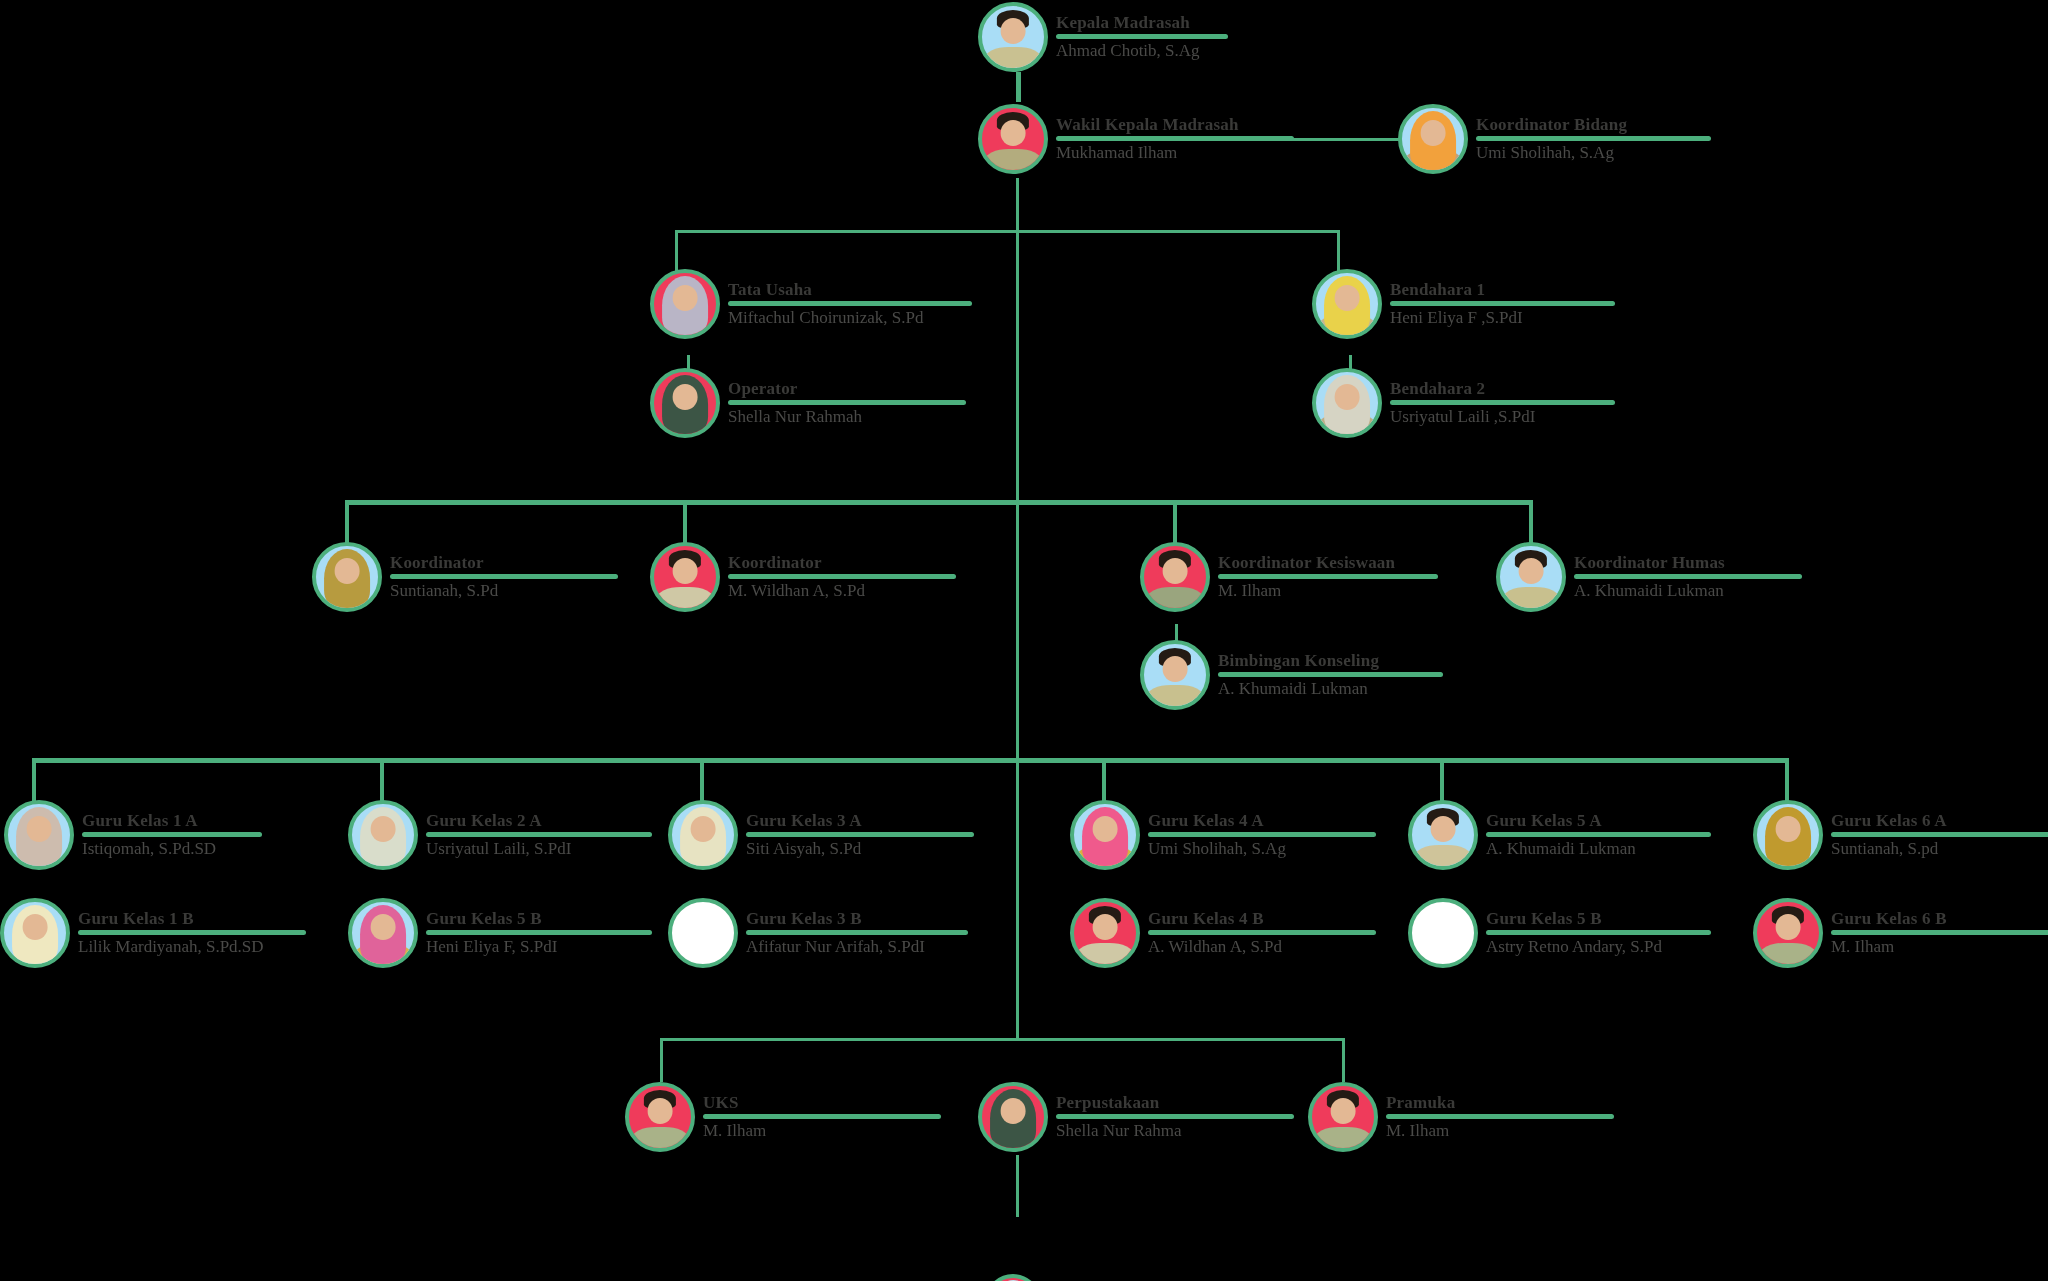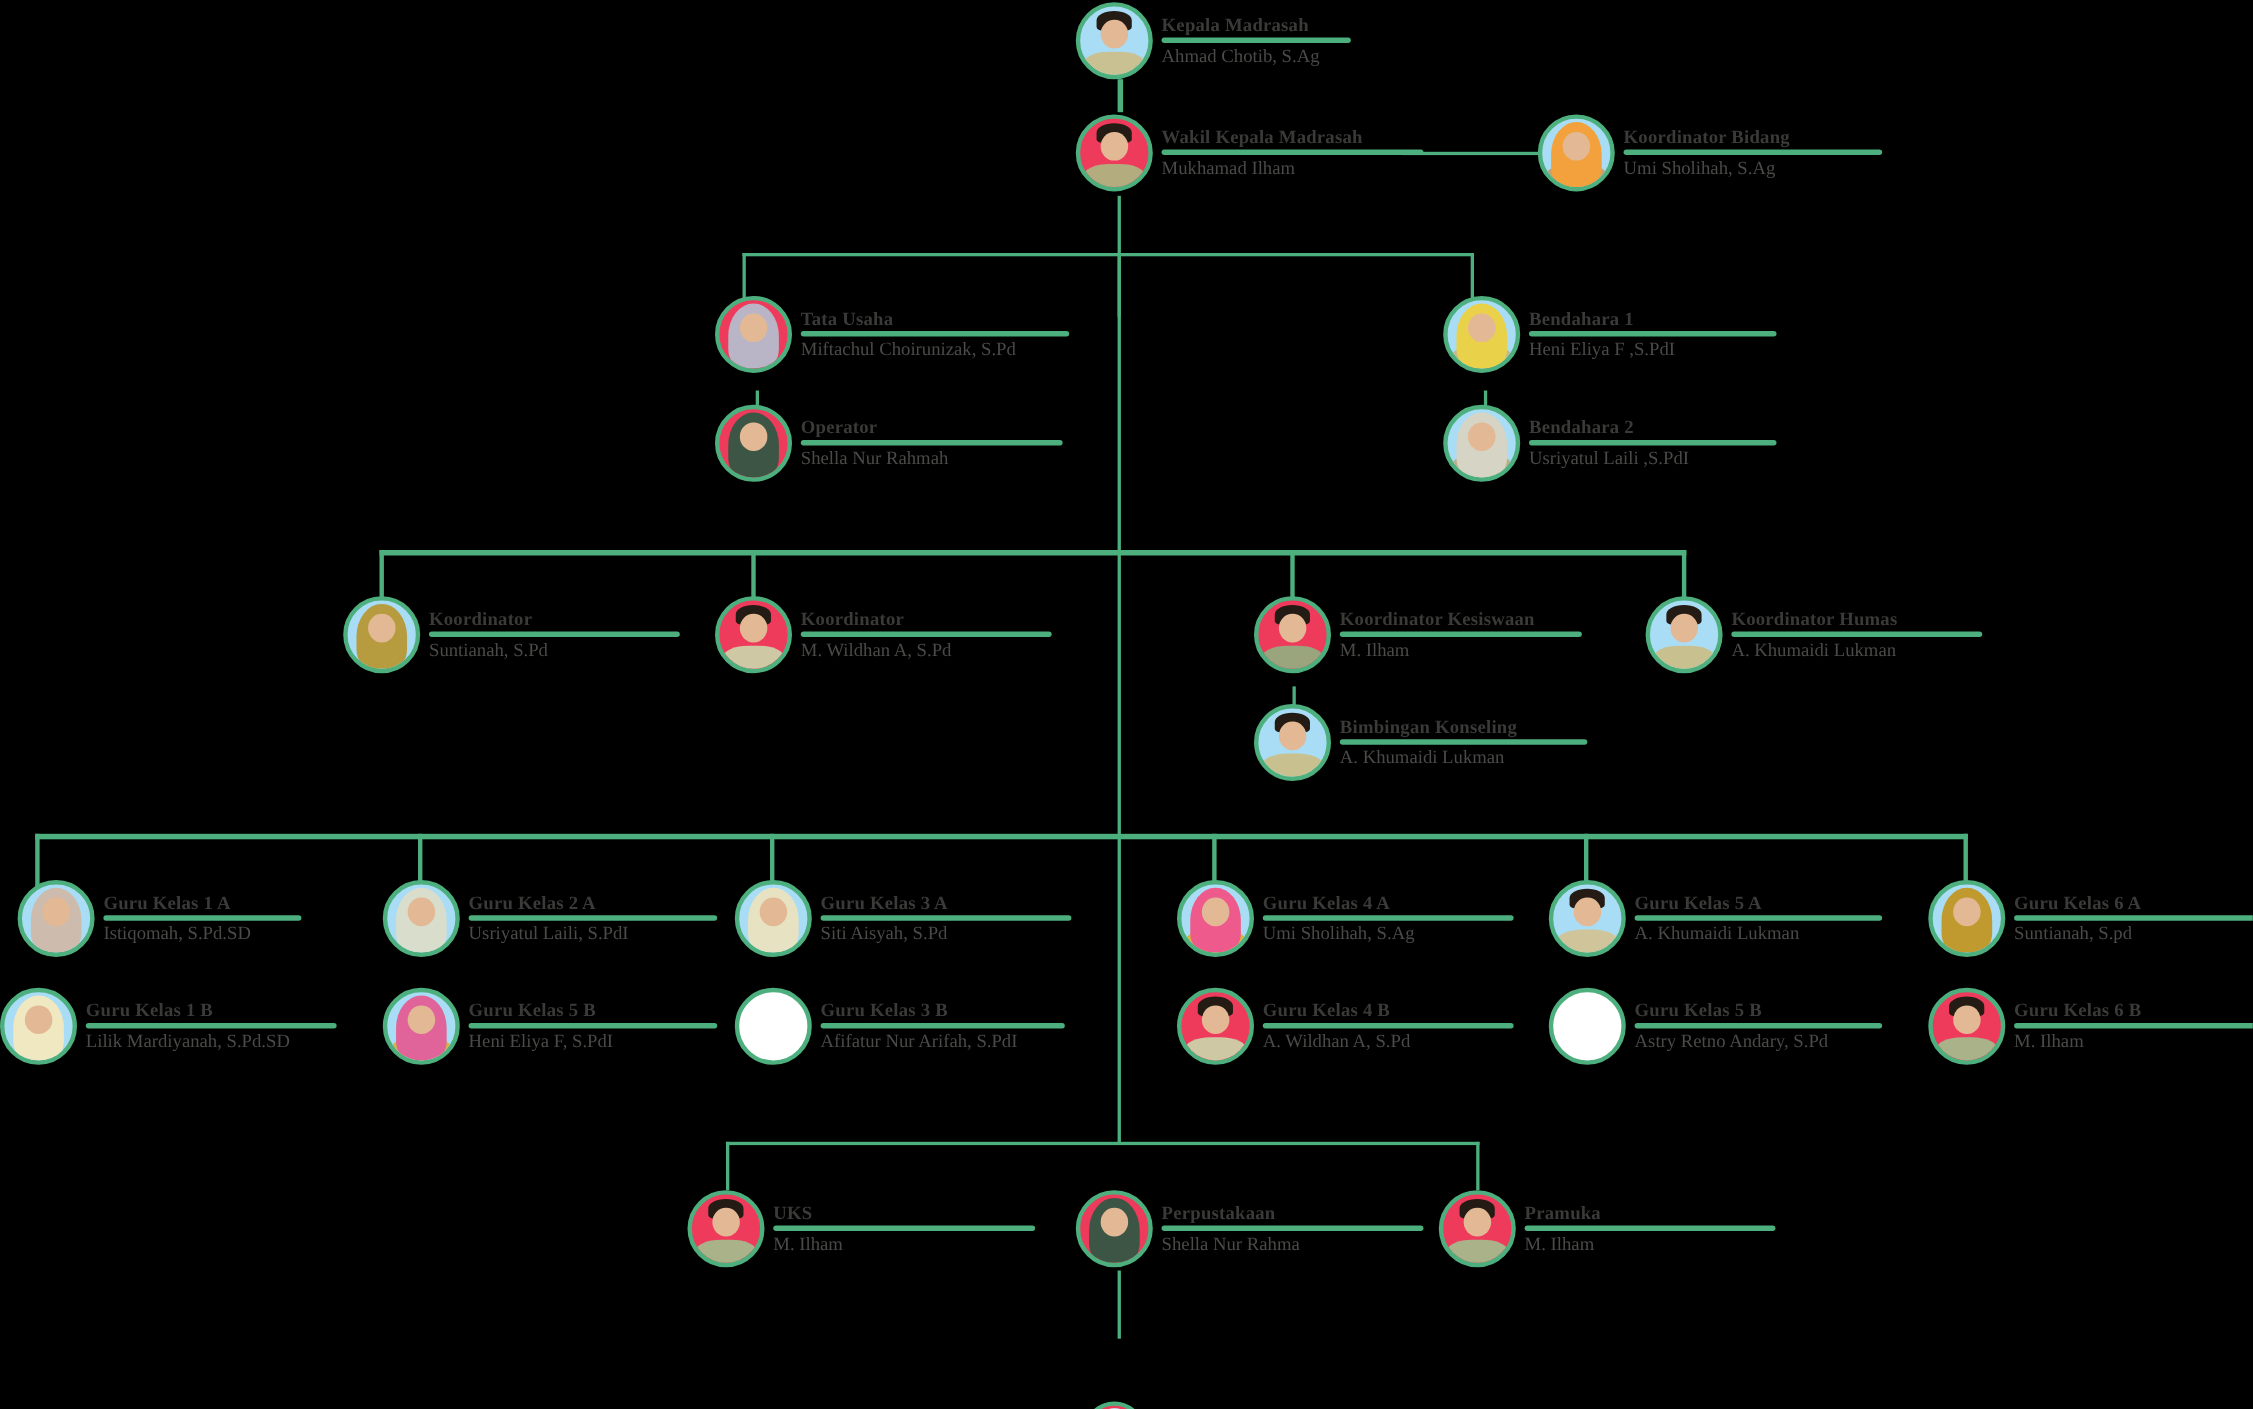--- a/index.html
+++ b/index.html
@@ -242,21 +242,21 @@
         <div class="hair"></div>
         <div class="face"></div>
     </div>
     <div class="txt">
       <div class="role">Bimbingan Konseling</div>
       <div class="rule" style="width:225px;"></div>
       <div class="pname">A. Khumaidi Lukman</div>
     </div>
   </div>
 
-  <div class="node" style="left:16px;top:800px;">
+  <div class="node" style="left:4px;top:800px;">
     <div class="ava" style="background:#a9ddf6;">
       <div class="veil" style="background:#cdbcae;"></div>
         <div class="face"></div>
     </div>
     <div class="txt">
       <div class="role">Guru Kelas 1 A</div>
       <div class="rule" style="width:180px;"></div>
       <div class="pname">Istiqomah, S.Pd.SD</div>
     </div>
   </div>

